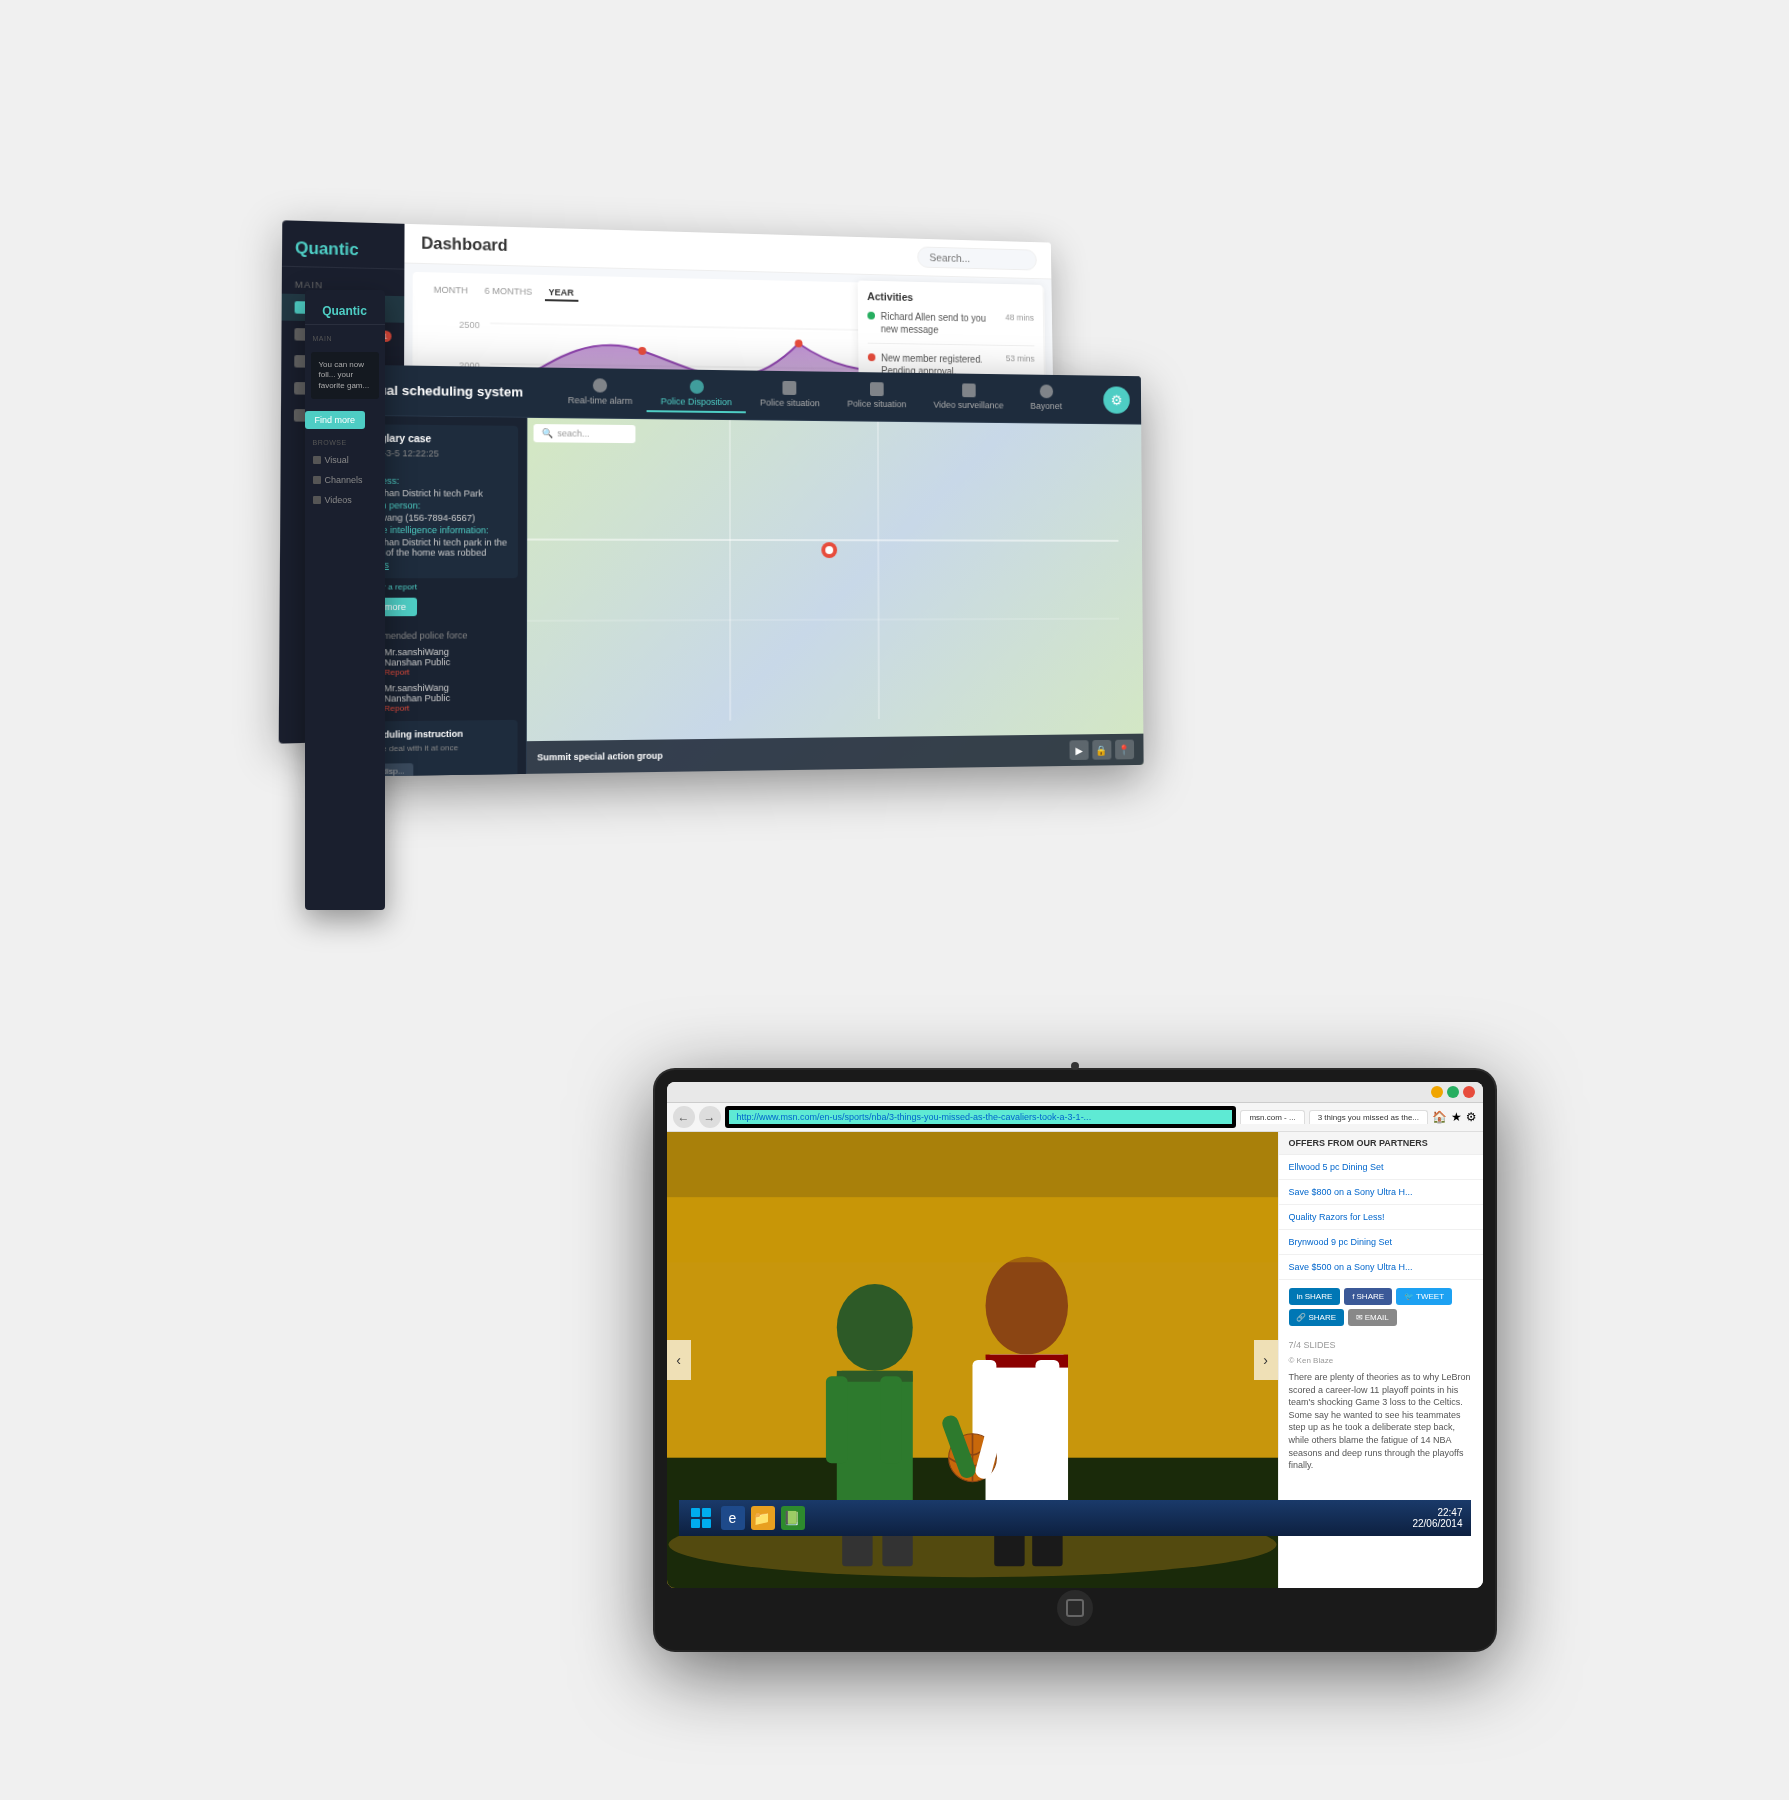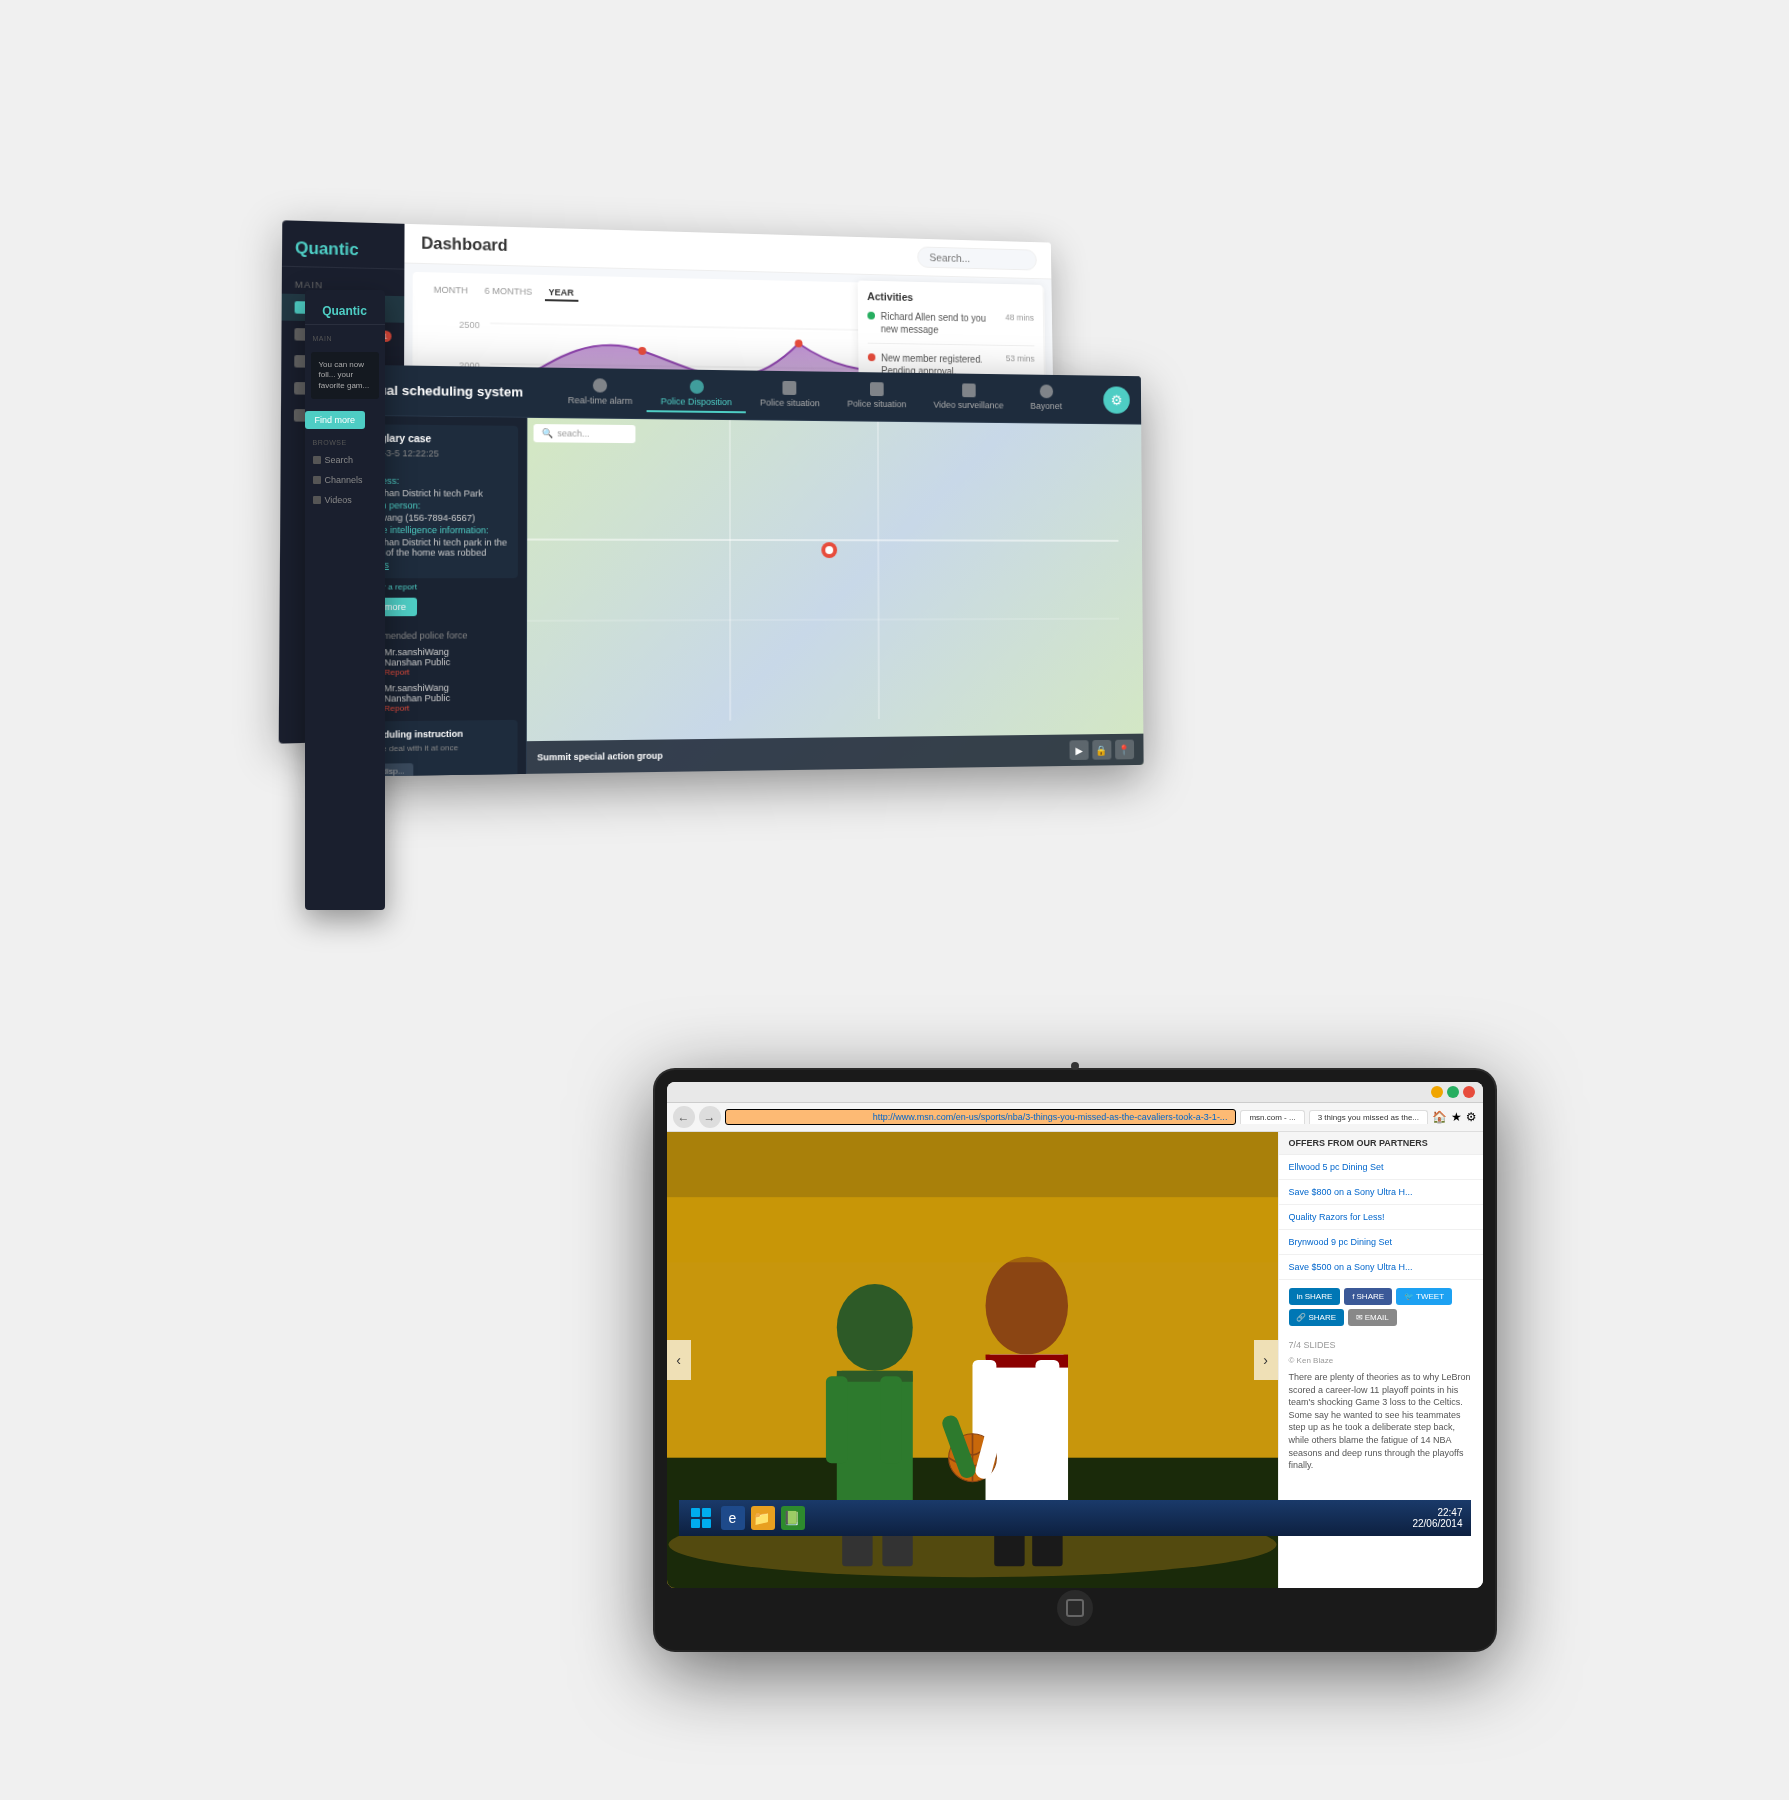--- a/index.html
+++ b/index.html
@@ -508,27 +508,26 @@
       display: flex;
       align-items: center;
       justify-content: center;
       font-size: 12px;
       color: #555;
       cursor: pointer;
     }
 
     .address-bar {
       flex: 1;
-      background: #fdba74;
-      border: 1px solid #000000;
+      background: #5eead4;
+      border: 4px solid #000000;
       border-radius: 3px;
       padding: 2px 8px;
       font-size: 9px;
       color: #0066cc;
-      text-align: right;
     }
 
     .browser-tab {
       background: #fff;
       border: 1px solid #ddd;
       border-bottom: none;
       padding: 2px 8px;
       font-size: 8px;
       color: #333;
       border-radius: 3px 3px 0 0;
@@ -872,21 +871,21 @@
     <div class="user-message">
       <span>You can now foll... your favorite gam...</span>
     </div>
 
     <button class="find-more-btn">Find more</button>
 
     <div class="sidebar-section">Browse</div>
 
     <div class="sidebar-item3">
       <div class="game-icon"></div>
-      <span>Search</span>
+      <span>Visual</span>
     </div>
     <div class="sidebar-item3">
       <div class="game-icon"></div>
       <span>Channels</span>
     </div>
     <div class="sidebar-item3">
       <div class="game-icon"></div>
       <span>Videos</span>
     </div>
   </div>

